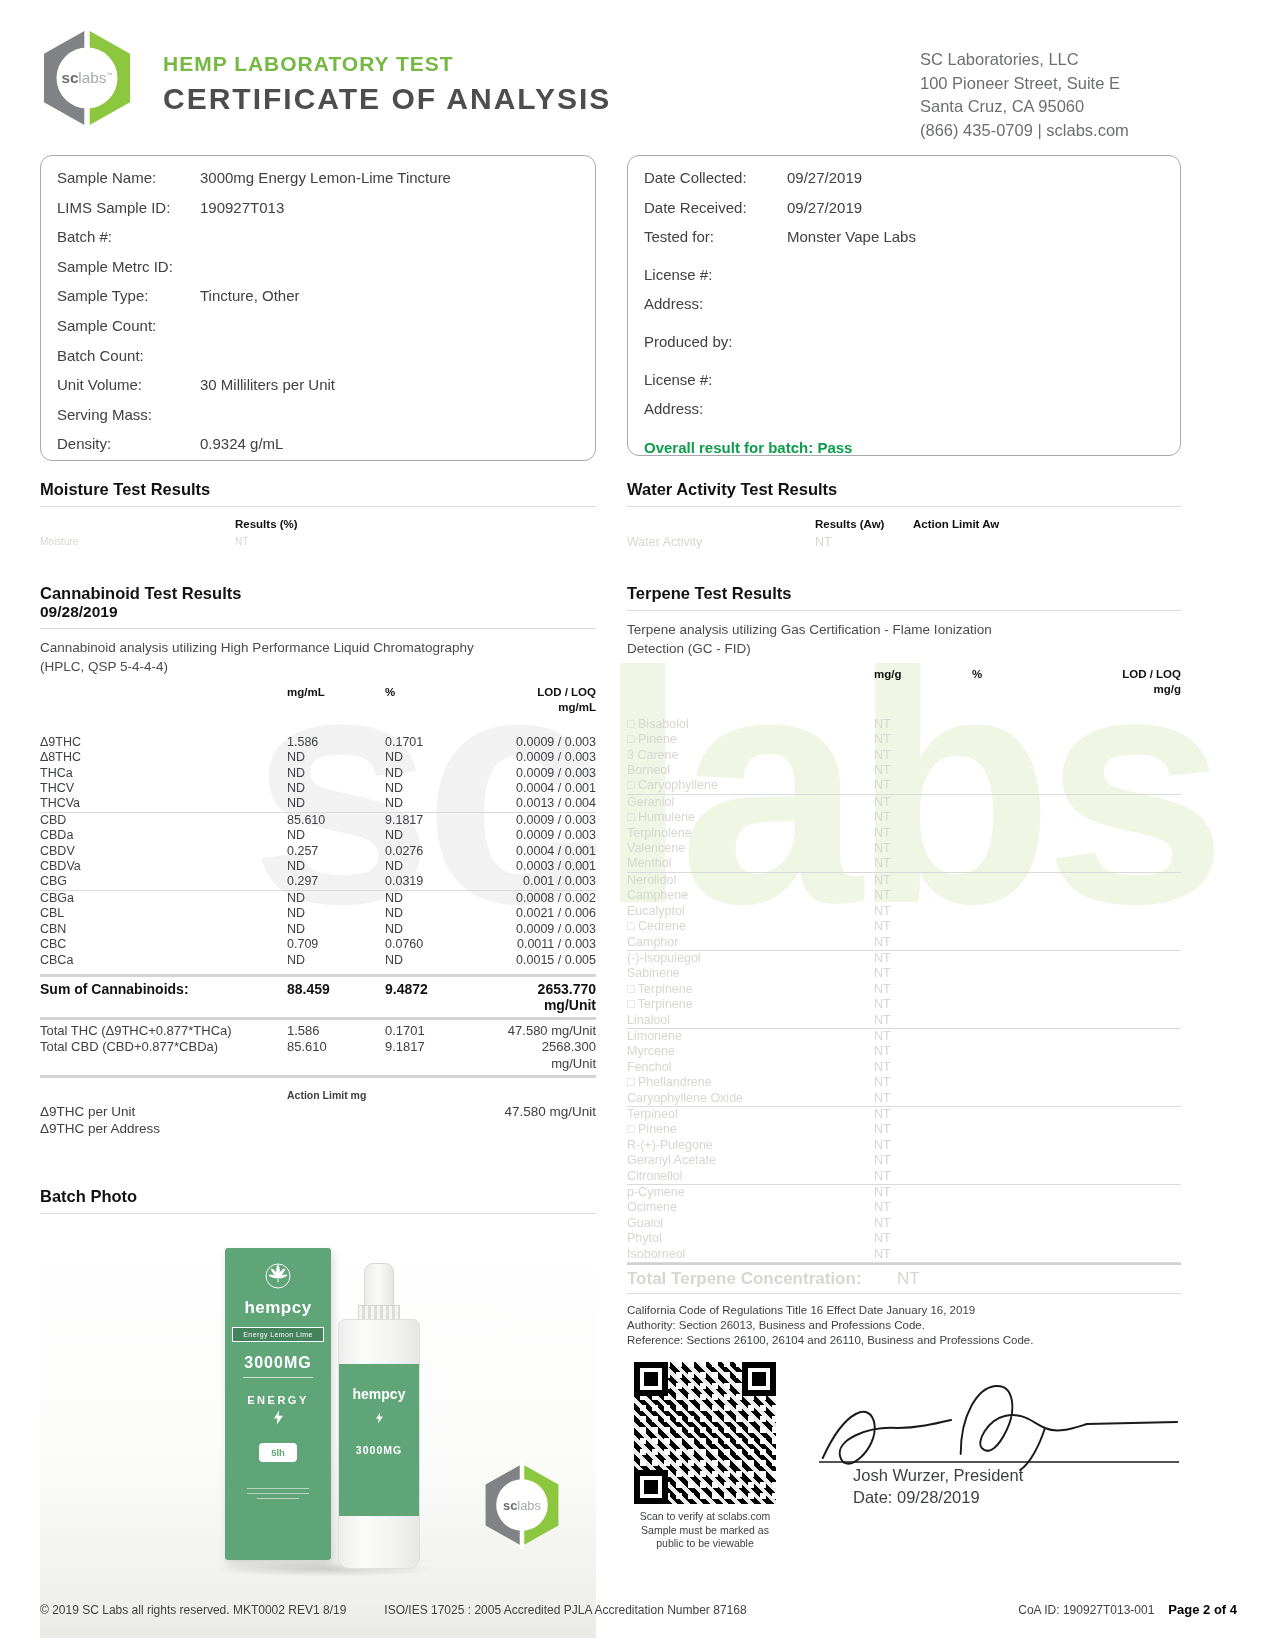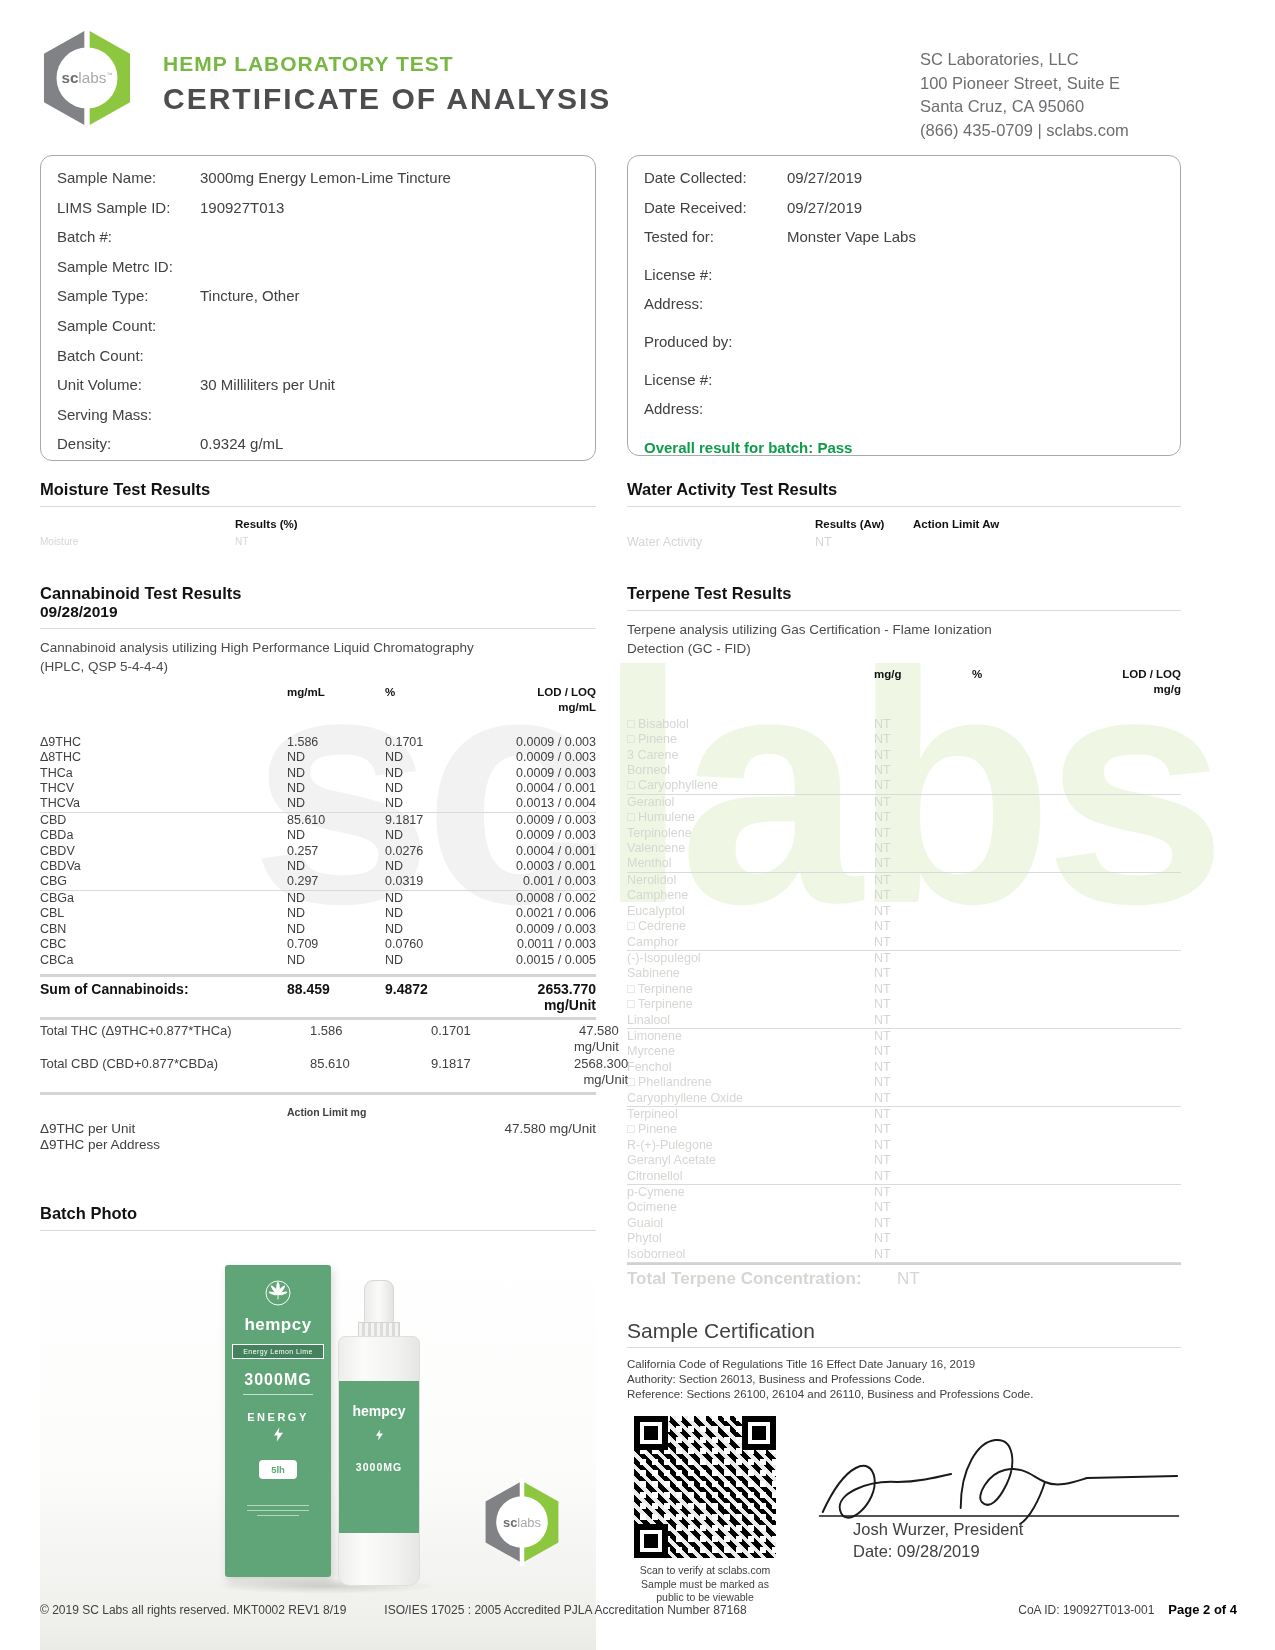--- a/index.html
+++ b/index.html
@@ -56,21 +56,21 @@
   .cann-rows div.trow:nth-of-type(5),
   .cann-rows div.trow:nth-of-type(10) { border-bottom:1px solid #d9dadb; }
   .terp-rows div.trow:nth-of-type(5n) { border-bottom:1px solid #d9dadb; }
   .terp-rows { border-bottom:2.5px solid #cfd1d2; }
   .terp-rows .trow, .light { color:#d5d7d2; }
 
   .sumrow { display:grid; grid-template-columns:247px 98px 120px 1fr; font-size:14px; font-weight:bold; color:#121212;
             border-top:3px solid #d2d4d5; border-bottom:3px solid #d2d4d5; padding:4px 0; margin-top:6px; }
   .sumrow .lod { text-align:right; }
   .totrows { border-bottom:3px solid #d2d4d5; padding:3px 0; }
-  .totrow { display:grid; grid-template-columns:247px 98px 120px 1fr; font-size:13px; color:#3f4042; line-height:16.5px;gap:23px; }
+  .totrow { display:grid; grid-template-columns:247px 98px 120px 1fr; font-size:13px; color:#3f4042; line-height:16.5px; }
   .totrow .lod { text-align:right; }
 
   .al-label { margin:11px 0 3px 247px; font-size:10.5px; font-weight:bold; color:#3f4042; }
   .perrow { display:grid; grid-template-columns:247px 1fr; font-size:13.5px; color:#3f4042; line-height:16.5px; }
   .perrow .val { text-align:right; }
 
   
   .mrow { display:grid; grid-template-columns:195px 1fr; font-size:10px; line-height:16px; }
   .wrow { display:grid; grid-template-columns:188px 98px 1fr; font-size:12.5px; line-height:16px; }
   .mhead { font-weight:bold; font-size:11.5px; color:#111; margin-bottom:2px; }
@@ -784,21 +784,20 @@
           <span>NT</span>
           <span></span>
           <span class="lod"></span>
         </div>
       </div>
     <div class="terp-total light">
       <span class="lbl">Total Terpene Concentration:</span>
       <span>NT</span>
     </div>
 
-    <div class="cert-h">Sample Certification</div>
     <hr class="div">
     <div class="cert-lines">
 
     <div>California Code of Regulations Title 16 Effect Date January 16, 2019</div>
         <div>Authority: Section 26013, Business and Professions Code.</div>
         <div>Reference: Sections 26100, 26104 and 26110, Business and Professions Code.</div>
       </div>
 
     <div class="verify-row">
       <div class="qrwrap">

